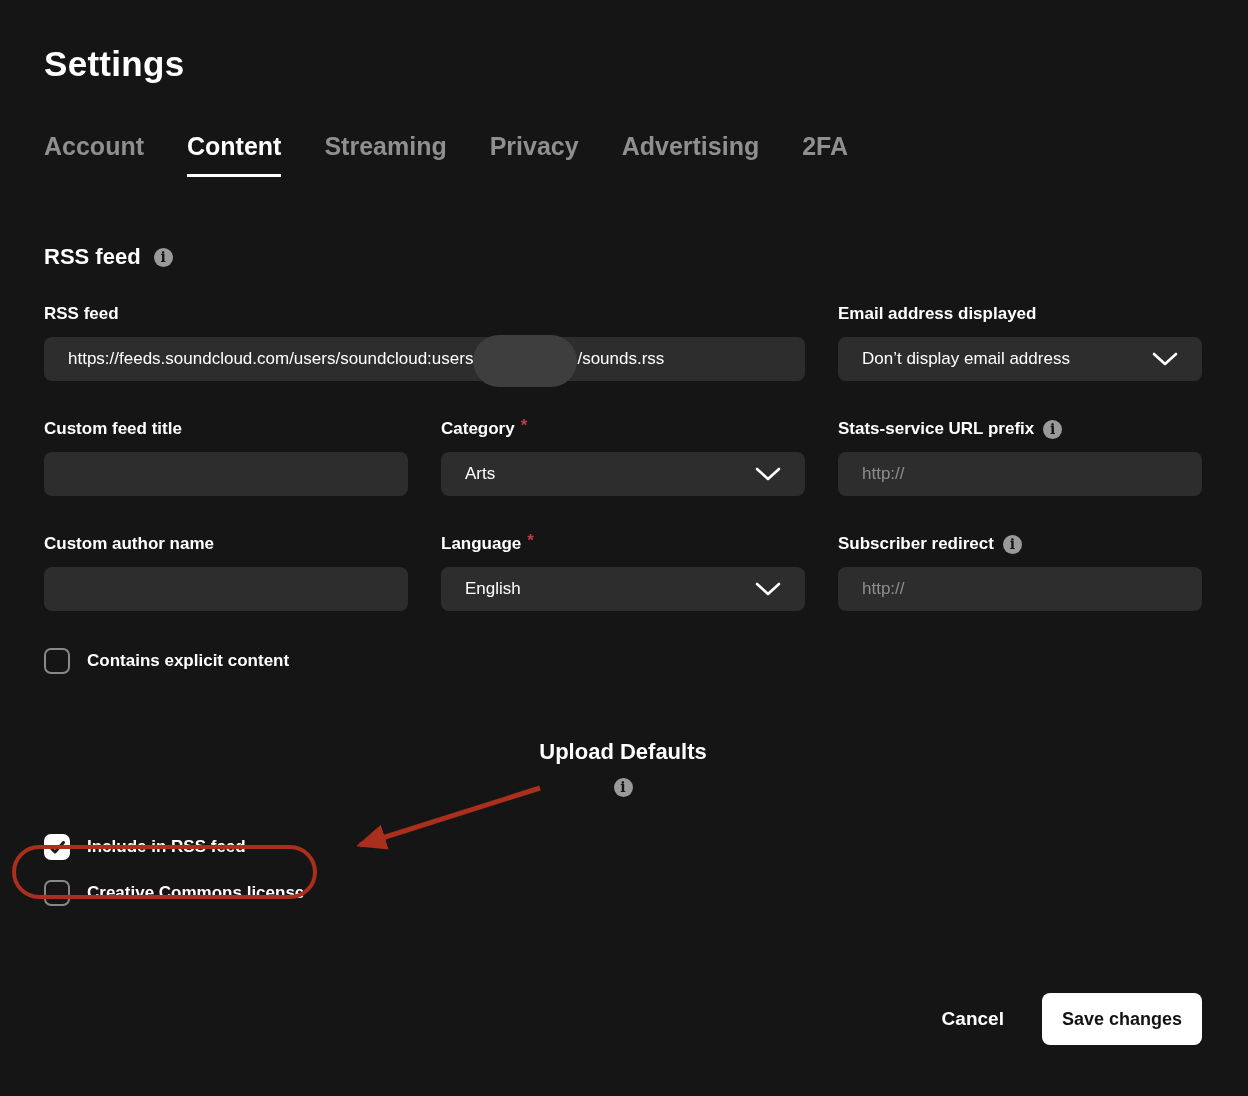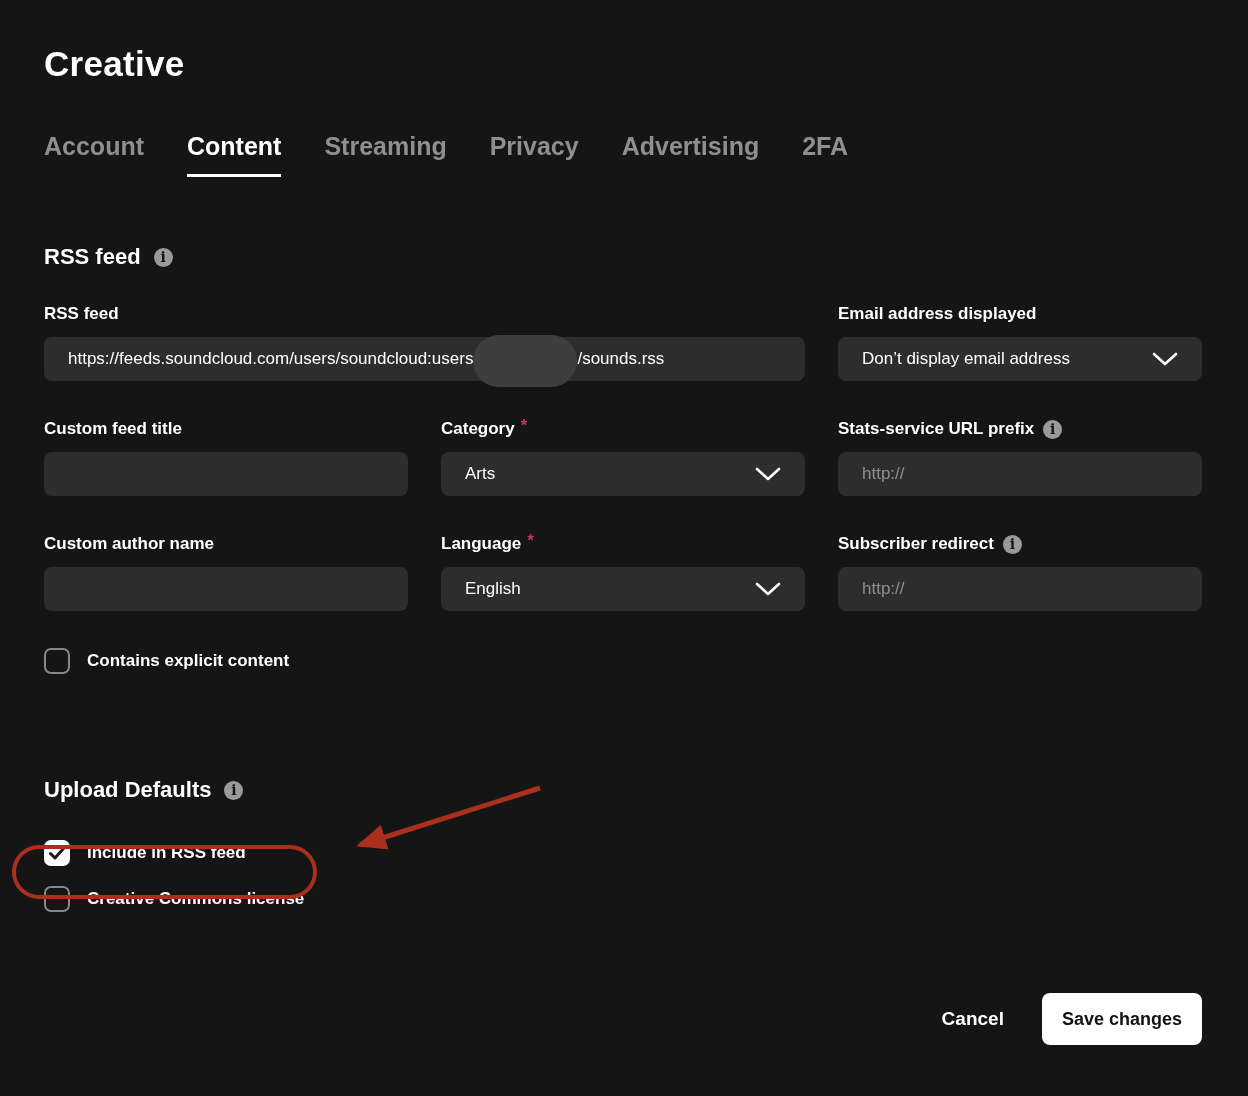--- a/index.html
+++ b/index.html
@@ -16,21 +16,21 @@
   .page-title { font-size:35px; font-weight:700; letter-spacing:0.3px; }
 
   
   .tabs { display:flex; gap:43px; margin-top:48px; }
   .tab { font-size:25px; font-weight:700; color:#8f8f8f; padding-bottom:13px; cursor:pointer; border-bottom:3px solid transparent; }
   .tab.active { color:#ffffff; border-bottom-color:#ffffff; }
 
   
   .section-heading { font-size:22px; font-weight:700; display:flex; align-items:center; gap:13px; }
   .rss-heading { margin-top:67px; }
-  .upload-heading { margin-top:103px; }
+  .upload-heading { margin-top:65px;flex-direction:column; }
 
   .info-icon {
     width:19px; height:19px; border-radius:50%;
     background:#9a9a9a; color:#151515;
     font-family:"DejaVu Serif",serif; font-size:14px; font-weight:700;
     display:inline-flex; align-items:center; justify-content:center;
     flex:0 0 auto; padding-bottom:1px;
   }
 
   
@@ -81,21 +81,21 @@
     background:#ffffff; color:#131313; border:none; border-radius:8px;
     height:52px; padding:0 20px; font-size:18px; font-weight:700;
     cursor:pointer; font-family:inherit;
   }
 </style>
 </head>
 <body>
 
 <div class="page">
 
-  <h1 class="page-title">Creative</h1>
+  <h1 class="page-title">Settings</h1>
 
   <nav class="tabs">
     <div class="tab">Account</div>
     <div class="tab active">Content</div>
     <div class="tab">Streaming</div>
     <div class="tab">Privacy</div>
     <div class="tab">Advertising</div>
     <div class="tab">2FA</div>
   </nav>
 

